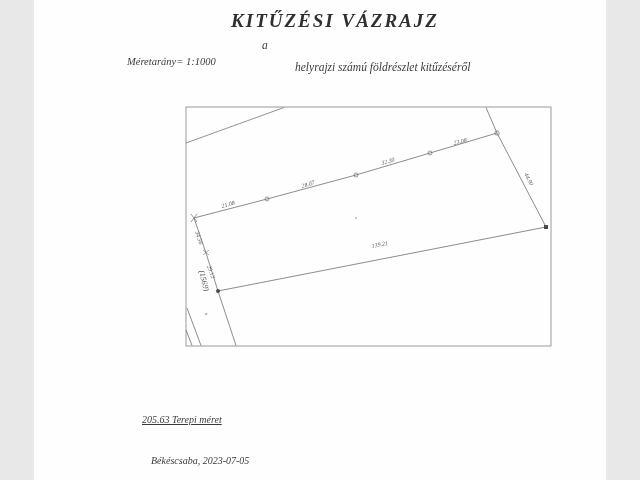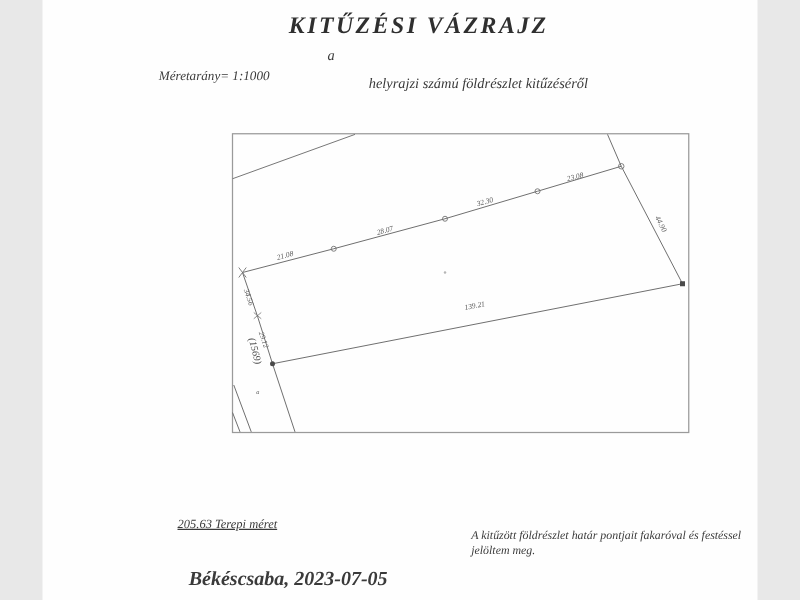--- a/index.html
+++ b/index.html
@@ -53,23 +53,22 @@
     left:108px;top:414px;
     font-style:italic;
     font-size:10px;
     color:#3a3a3a;
     text-decoration:underline;
   }
   .place-date{
     position:absolute;
     left:117px;top:455px;
     font-style:italic;
-    font-size:16px;
+    font-size:10px;
     color:#3a3a3a;
-    font-weight:bold;
   }
   .staking-note{
     position:absolute;
     left:343px;top:424px;
     width:218px;
     font-style:italic;
     font-size:9.5px;
     line-height:11.5px;
     color:#3a3a3a;
   }
@@ -135,15 +134,14 @@
       <text x="173" y="266" transform="rotate(71 173 266)">29.12</text>
       <text class="parcel" x="165" y="271" transform="rotate(76 165 271)">(1569)</text>
       <text class="tiny" x="171" y="315">a</text>
     </g>
   </svg>
 
   <div class="terrain-note">205.63 Terepi méret</div>
 
   <div class="place-date">Békéscsaba, 2023-07-05</div>
 
-  <div class="staking-note">A kitűzött földrészlet határ pontjait fakaróval és festéssel jelöltem meg.</div>
 
 </div>
 
 </body></html>

